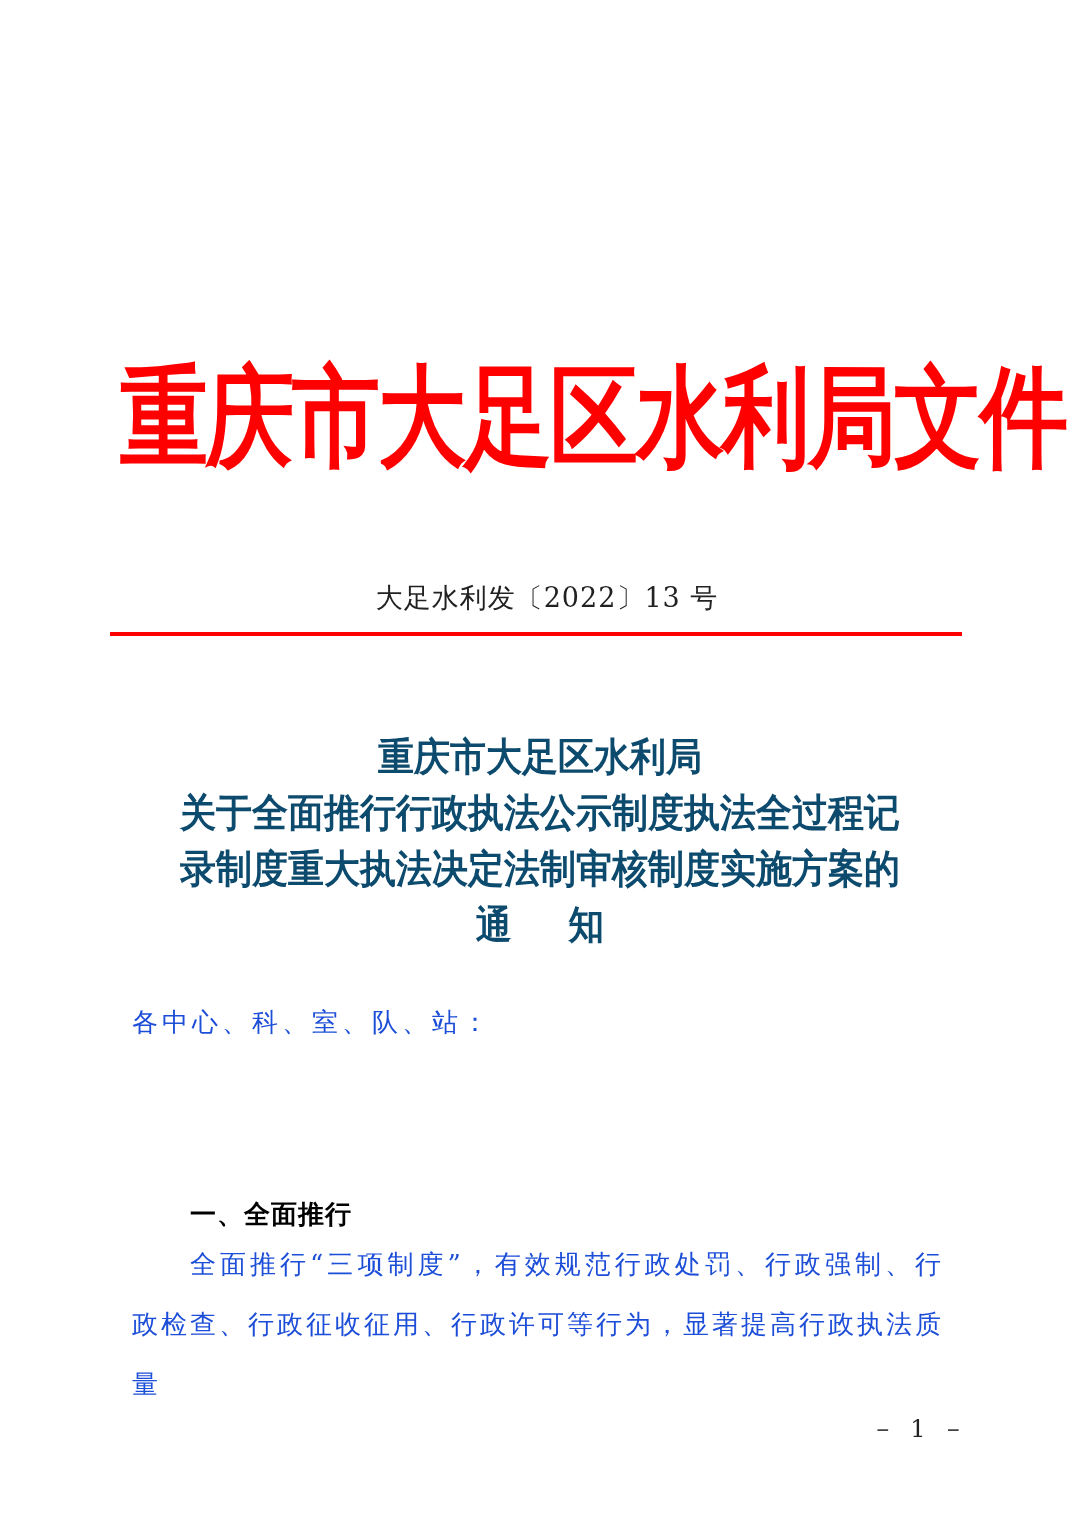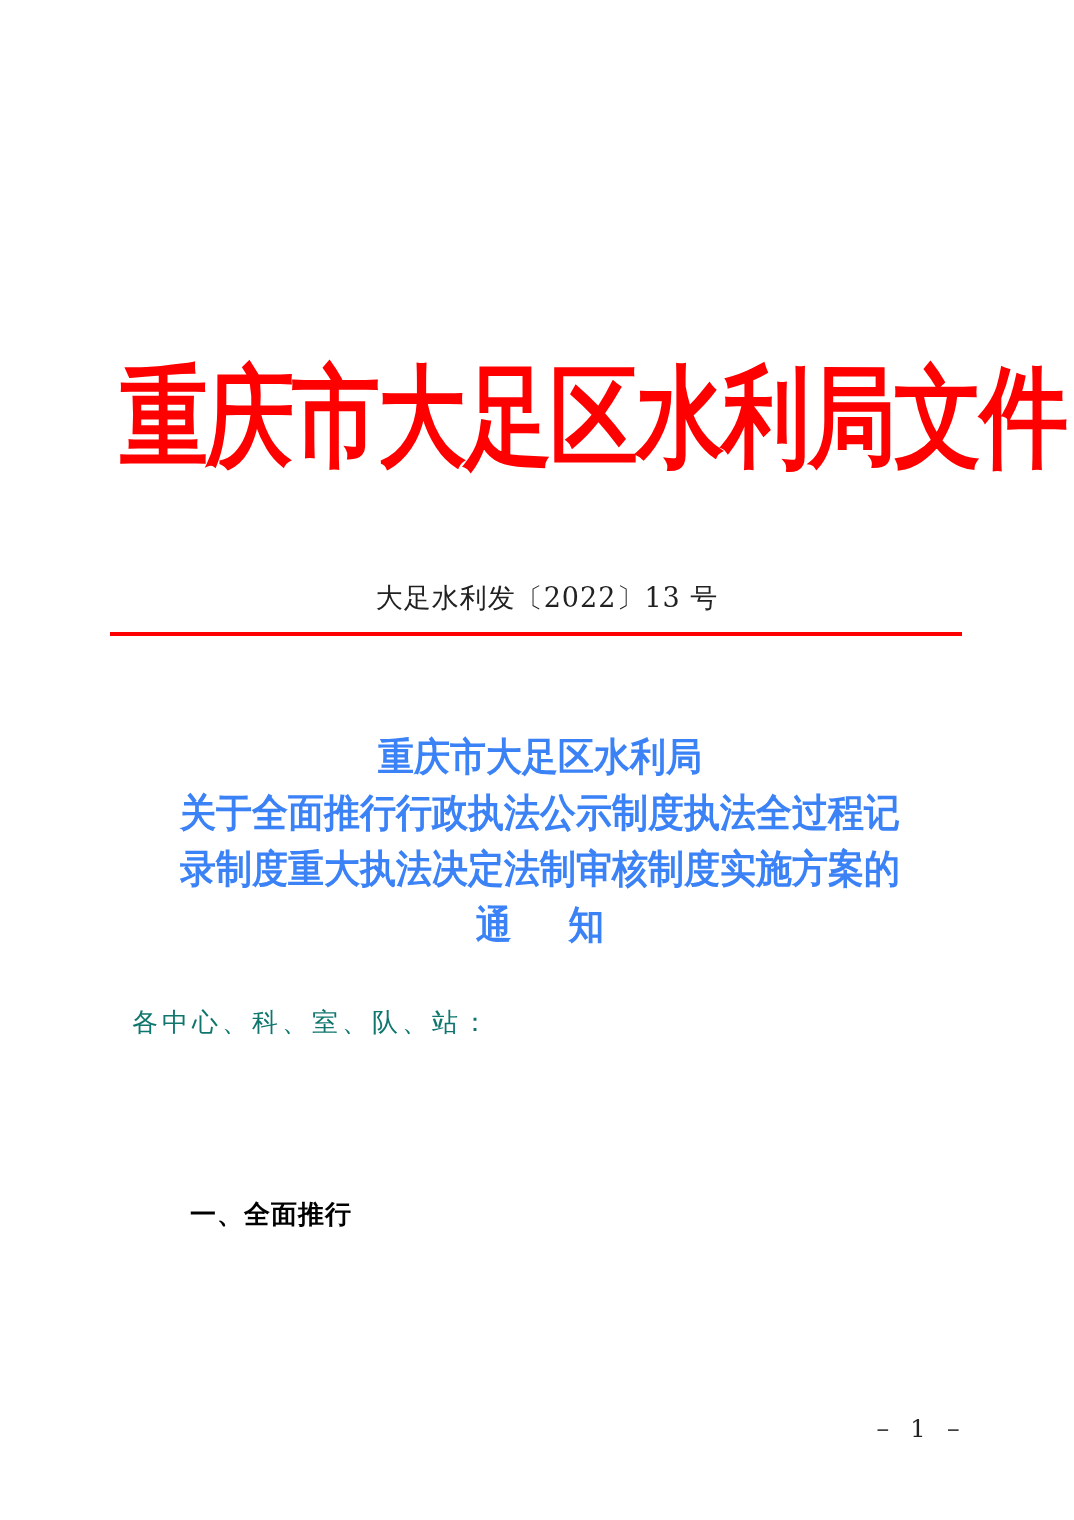--- a/index.html
+++ b/index.html
@@ -62,38 +62,38 @@
   .title-block {
     position: absolute;
     left: 120px;
     width: 840px;
     top: 728px;
     text-align: center;
     font-family: "DejaVu Serif", "Liberation Serif", serif;
     font-weight: bold;
     font-size: 36px;
     line-height: 56px;
-    color: #3b82f6;
+    color: #0c4a6e;
   }
   .title-block .tline {
     display: block;
     white-space: nowrap;
     transform: scaleY(1.08);
   }
   .title-block .tline.spaced {
     letter-spacing: 22px;
     padding-left: 22px;
   }
   .body-text {
     position: absolute;
     left: 132px;
     width: 812px;
     font-family: "DejaVu Serif", "Liberation Serif", serif;
     font-size: 26px;
-    color: #0f766e;
+    color: #1d4ed8;
     line-height: 60px;
   }
   .salutation {
     top: 992px;
     letter-spacing: 4px;
   }
   .para {
     text-align: justify;
     text-align-last: left;
     letter-spacing: 3px;
@@ -147,16 +147,17 @@
     <span class="tline">关于全面推行行政执法公示制度执法全过程记</span>
     <span class="tline">录制度重大执法决定法制审核制度实施方案的</span>
     <span class="tline spaced">通 知</span>
   </div>
 
   <div class="body-text salutation">各中心、科、室、队、站：</div>
 
 
   <div class="heading-1">一、全面推行</div>
 
+  <div class="body-text para para-2">全面推行“三项制度”，有效规范行政处罚、行政强制、行政检查、行政征收征用、行政许可等行为，显著提高行政执法质量</div>
 
   <div class="page-number">－ 1 －</div>
 
 </div>
 
 </body></html>

